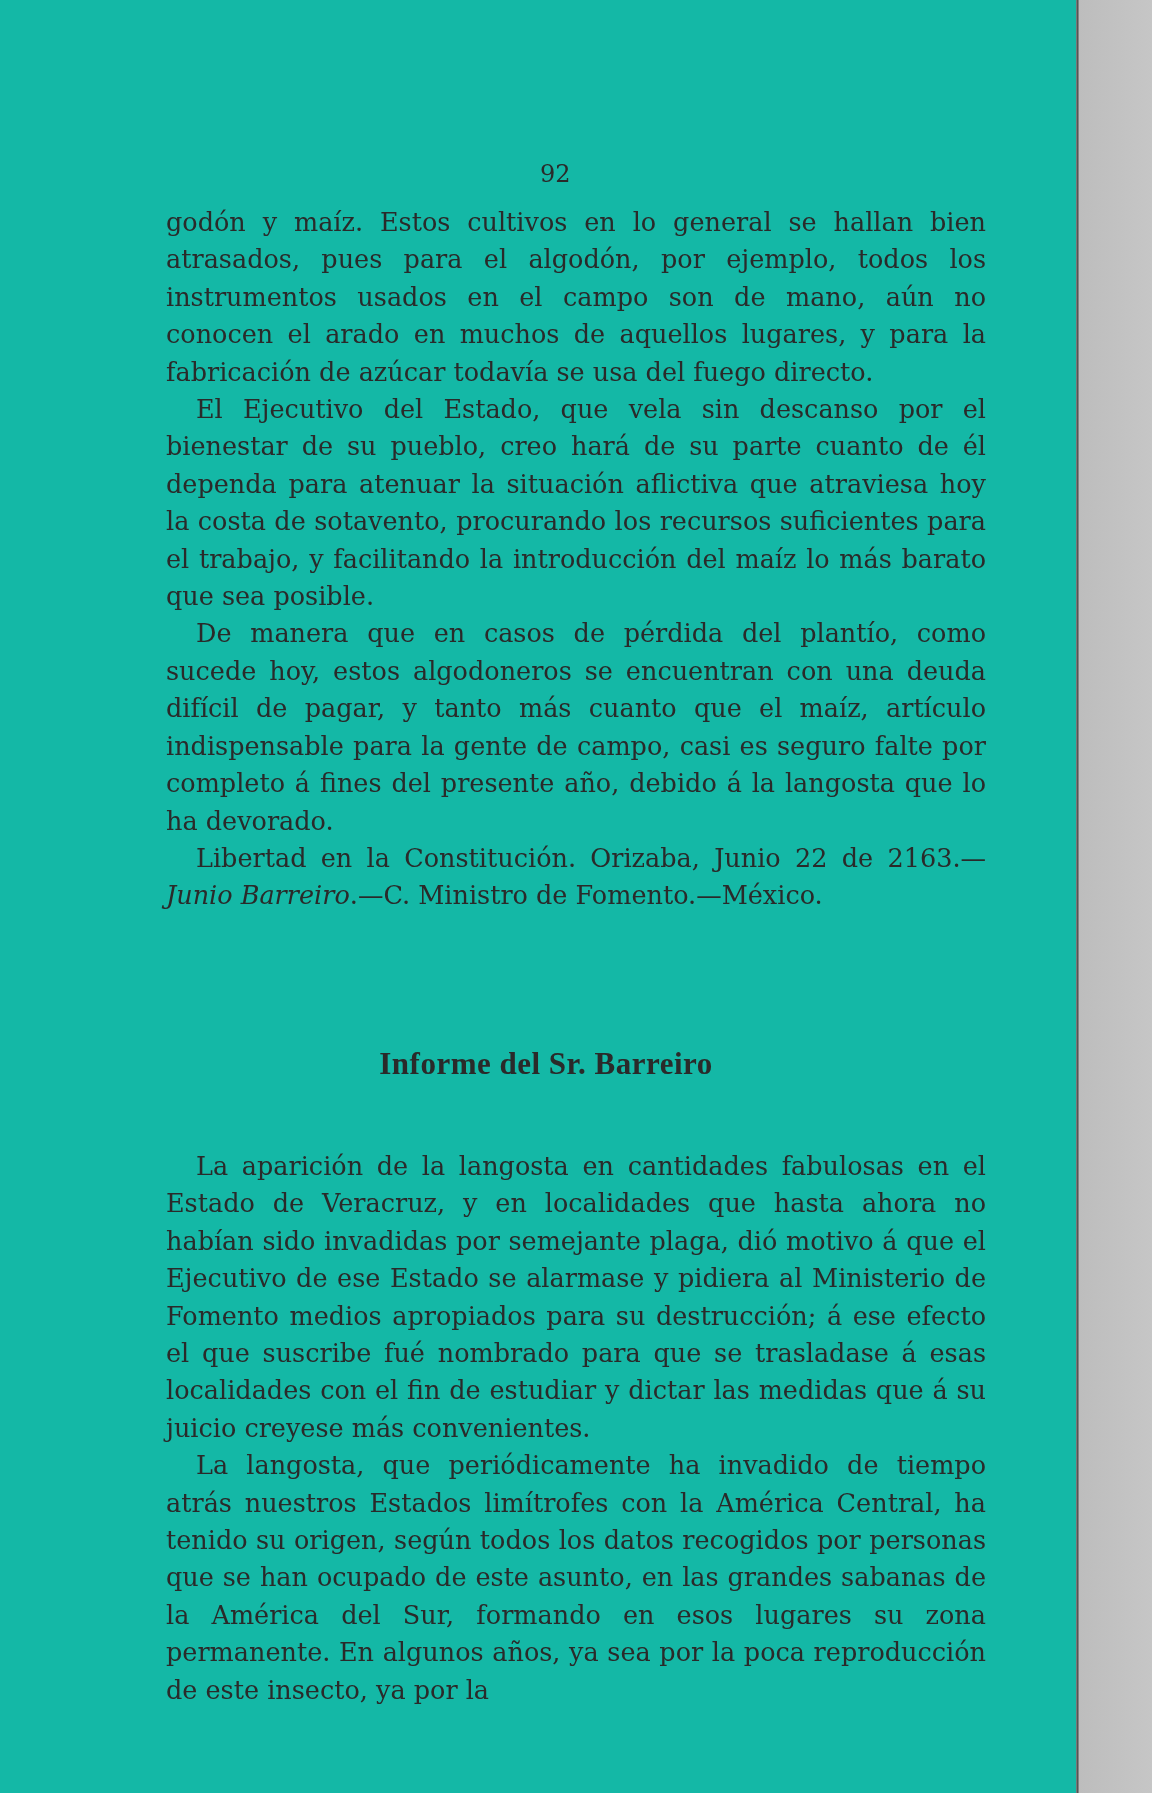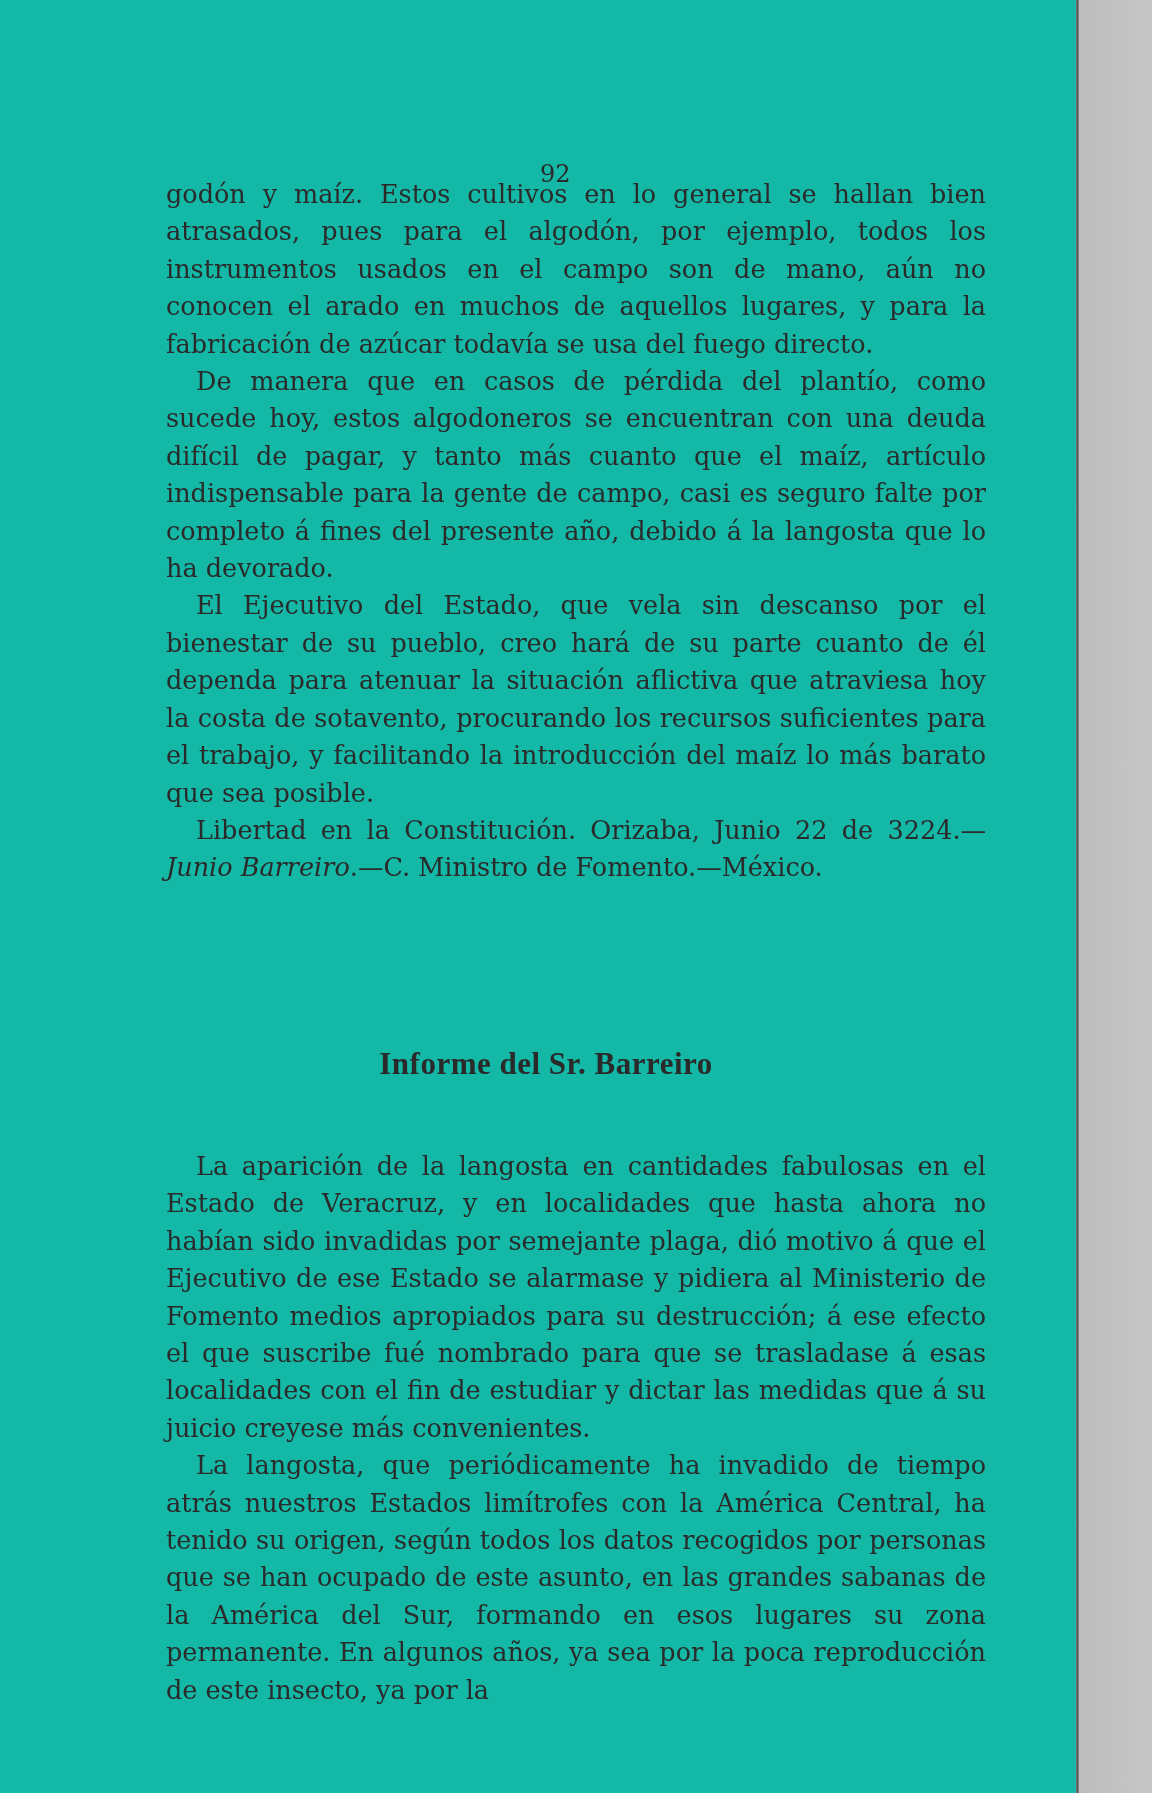--- a/index.html
+++ b/index.html
@@ -23,43 +23,43 @@
     background:linear-gradient(to right,#bdbdbd,#c6c6c6);
   }
   .page-number {
     position:absolute; left:540px; top:160px; font-size:24px;
   }
   .text-block {
     position:absolute; left:166px; width:820px;
     font-size:25.5px; line-height:37.4px;
     text-align:justify;
   }
-  .block1 { top:176px; }
+  .block1 { top:204px; }
   .block2 { top:1148px; }
   .text-block p { margin:0; text-indent:30px; text-align-last:left; }
   .text-block p.cont { text-indent:0; }
   .section-title {
     position:absolute; left:0; width:1152px; top:1046px;
     text-align:center; font-family:"Liberation Serif", serif;
     font-weight:bold; font-size:31px; letter-spacing:0.5px;
     padding-right:60px; box-sizing:border-box;
   }
   em { font-style:italic; }
 </style>
 </head>
 <body>
 
 <div class="page">
   <div class="page-number">92</div>
 
   <div class="text-block block1">
     <p class="cont">godón y maíz. Estos cultivos en lo general se hallan bien atrasados, pues para el algodón, por ejemplo, todos los instrumentos usados en el campo son de mano, aún no conocen el arado en muchos de aquellos lugares, y para la fabricación de azúcar todavía se usa del fuego directo.</p>
+    <p>El Ejecutivo del Estado, que vela sin descanso por el bienestar de su pueblo, creo hará de su parte cuanto de él dependa para atenuar la situación aflictiva que atraviesa hoy la costa de sotavento, procurando los recursos suficientes para el trabajo, y facilitando la introducción del maíz lo más barato que sea posible.</p>
     <p>De manera que en casos de pérdida del plantío, como sucede hoy, estos algodoneros se encuentran con una deuda difícil de pagar, y tanto más cuanto que el maíz, artículo indispensable para la gente de campo, casi es seguro falte por completo á fines del presente año, debido á la langosta que lo ha devorado.</p>
-    <p>El Ejecutivo del Estado, que vela sin descanso por el bienestar de su pueblo, creo hará de su parte cuanto de él dependa para atenuar la situación aflictiva que atraviesa hoy la costa de sotavento, procurando los recursos suficientes para el trabajo, y facilitando la introducción del maíz lo más barato que sea posible.</p>
-    <p><span>Libertad en la Constitución. Orizaba, Junio 22 de 3224.—</span><em>Junio Barreiro</em><span>.—C. Ministro de Fomento.—México.</span></p>
+    <p><span>Libertad en la Constitución. Orizaba, Junio 22 de 2163.—</span><em>Junio Barreiro</em><span>.—C. Ministro de Fomento.—México.</span></p>
   </div>
 
   <div class="section-title">Informe del Sr. Barreiro</div>
 
   <div class="text-block block2">
     <p>La aparición de la langosta en cantidades fabulosas en el Estado de Veracruz, y en localidades que hasta ahora no habían sido invadidas por semejante plaga, dió motivo á que el Ejecutivo de ese Estado se alarmase y pidiera al Ministerio de Fomento medios apropiados para su destrucción; á ese efecto el que suscribe fué nombrado para que se trasladase á esas localidades con el fin de estudiar y dictar las medidas que á su juicio creyese más convenientes.</p>
     <p>La langosta, que periódicamente ha invadido de tiempo atrás nuestros Estados limítrofes con la América Central, ha tenido su origen, según todos los datos recogidos por personas que se han ocupado de este asunto, en las grandes sabanas de la América del Sur, formando en esos lugares su zona permanente. En algunos años, ya sea por la poca reproducción de este insecto, ya por la</p>
   </div>
 </div>
 <div class="fold"></div>

